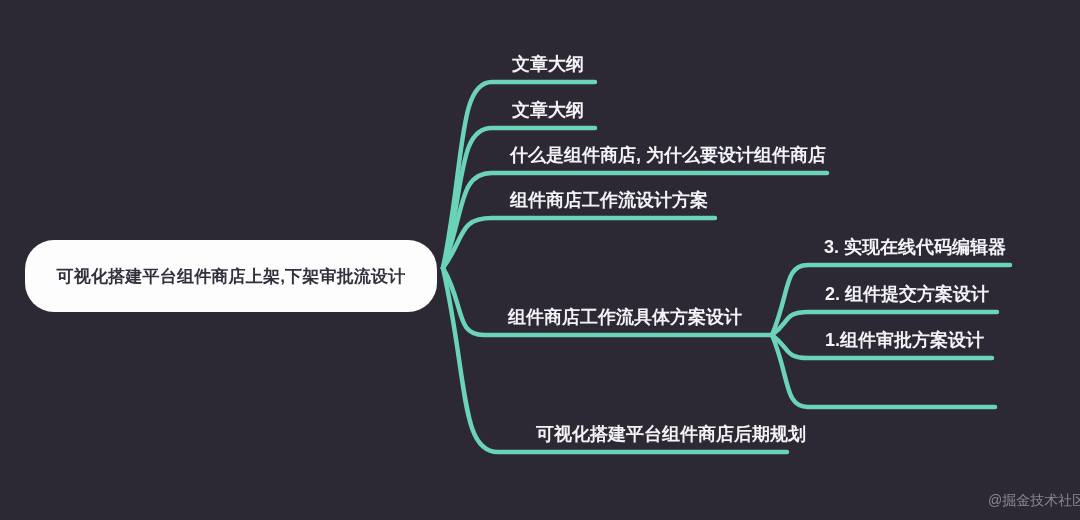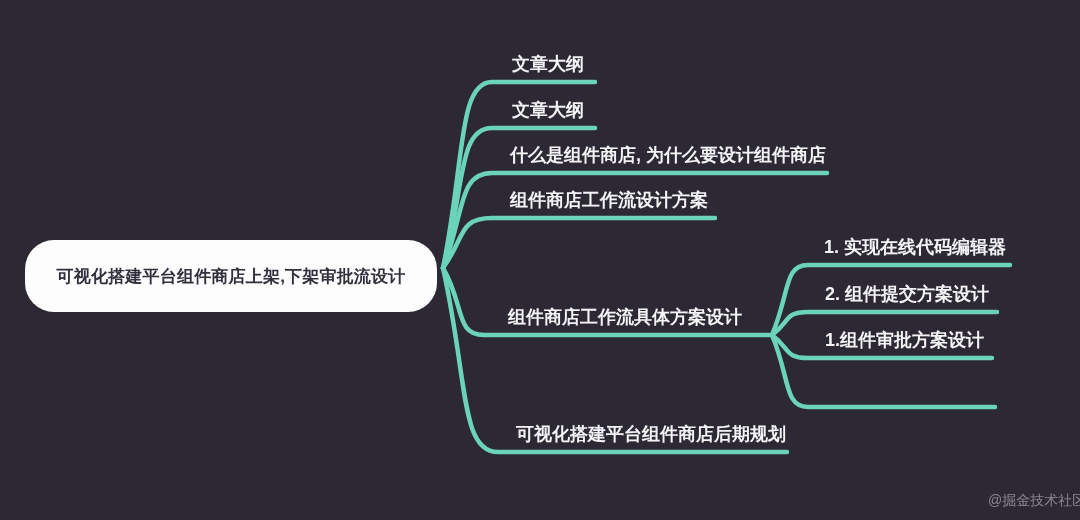--- a/index.html
+++ b/index.html
@@ -89,24 +89,24 @@
   <div class="node" style="left:512px; top:52px">文章大纲</div>
 
   <div class="node" style="left:512px; top:98px">文章大纲</div>
 
   <div class="node" style="left:510px; top:143px">什么是组件商店, 为什么要设计组件商店</div>
 
   <div class="node" style="left:510px; top:188px">组件商店工作流设计方案</div>
 
   <div class="node" style="left:508px; top:305px">组件商店工作流具体方案设计</div>
 
-  <div class="node" style="left:824px; top:235px">1. 实现在线代码编辑器</div>
+  <div class="node" style="left:824px; top:235px">3. 实现在线代码编辑器</div>
 
   <div class="node" style="left:825px; top:282px">2. 组件提交方案设计</div>
 
   <div class="node" style="left:825px; top:328px">1.组件审批方案设计</div>
 
 
-  <div class="node" style="left:516px; top:422px">可视化搭建平台组件商店后期规划</div>
+  <div class="node" style="left:536px; top:422px">可视化搭建平台组件商店后期规划</div>
 
   <div class="watermark">@掘金技术社区</div>
 
 </div>
 
 </body></html>

